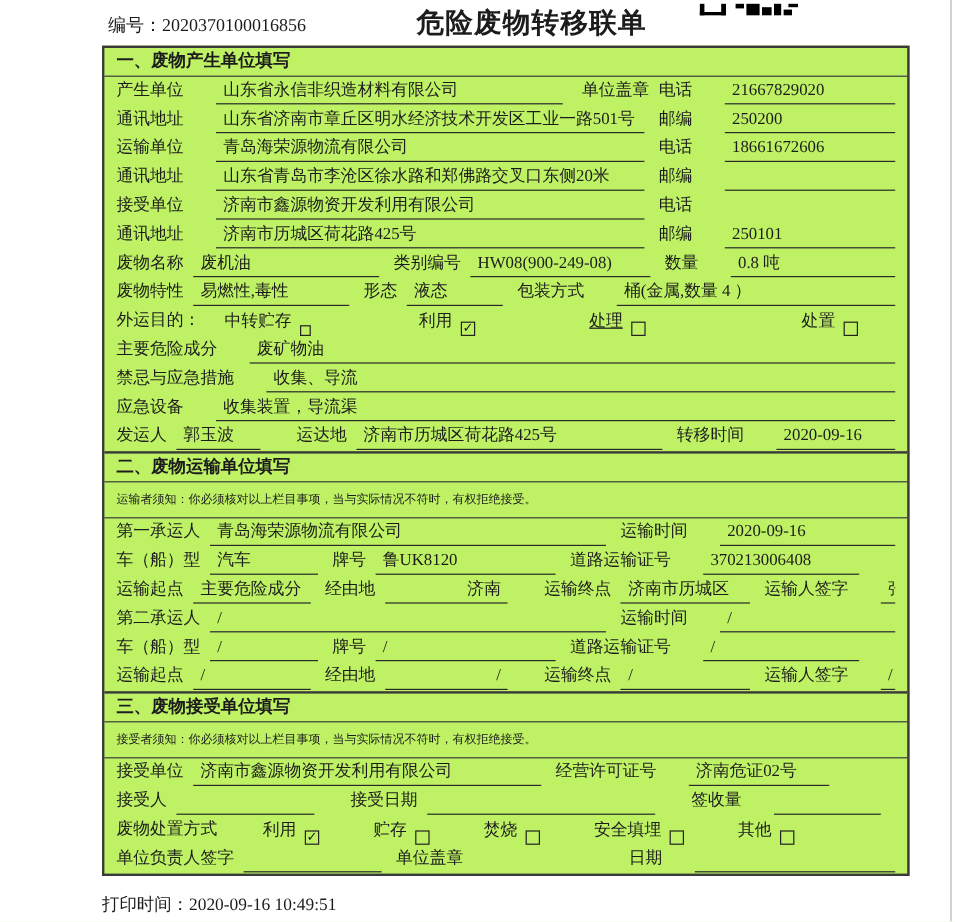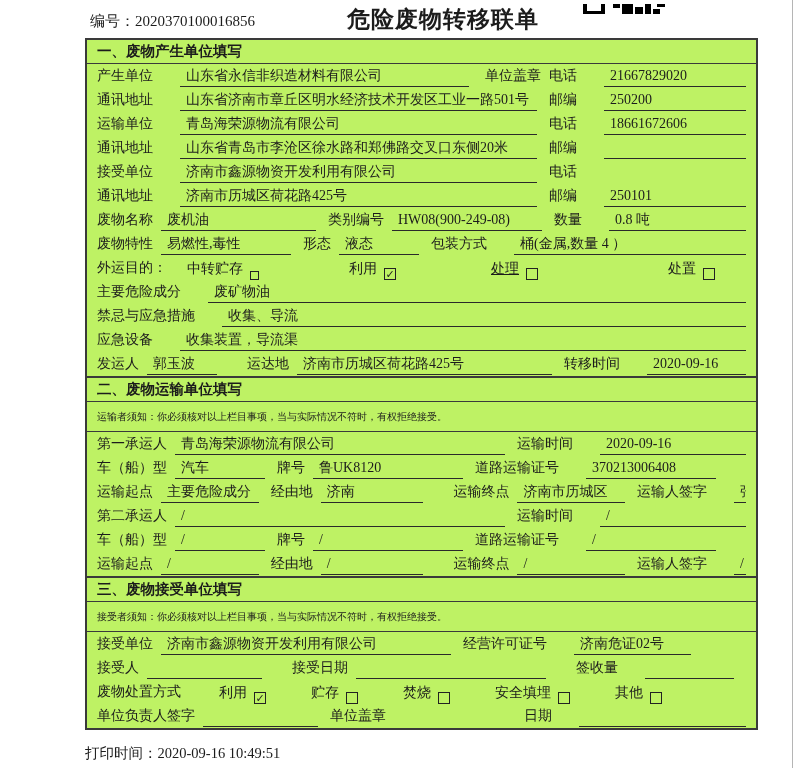--- a/index.html
+++ b/index.html
@@ -19,21 +19,21 @@
   .sec-head { height:24px; line-height:23px; font-weight:bold; font-size:14.5px;
     padding:0 10px; border-bottom:1px solid #3a3a3a; }
   .notice { height:30px; line-height:29px; font-size:10px; padding:0 10px; border-bottom:1px solid #3a3a3a; }
 
   .r { height:24px; line-height:23px; display:flex; font-size:14px; padding:0 10px; white-space:nowrap; }
   .lbl { flex:none; padding-right:8px; }
   .lc { display:flex; width:452px; flex:none; }
   .fill { border-bottom:1px solid #2a2a2a; padding:0 6px; height:23px; overflow:hidden; }
   .f1 { flex:1;margin-left:19px; }
   .w70{width:70px;} .w80{width:80px;} .w90{width:90px;} .w100{width:100px;}
-  .w105{width:105px;} .w110{width:110px;} .w115{width:115px;} .w130{width:130px;}
+  .w105{width:105px;text-align:right;} .w110{width:110px;} .w115{width:115px;} .w130{width:130px;}
   .w150{width:150px;} .w155{width:155px;} .w190{width:190px;}
   .w255{width:255px;} .w290{width:290px;} .w330{width:330px;}
   .mr12{margin-right:12px;} .mr30{margin-right:30px;} .mr55{margin-right:55px;}
   .seal-lbl { padding-left:4px; }
 
   .cb { display:inline-block; width:12px; height:12px; border:1px solid #222;
     margin-left:7px; vertical-align:-1px; font-size:11px; line-height:11px; text-align:center; }
   .cb-sm { width:9px; height:9px; vertical-align:0px; }
   .opt { display:inline-flex; align-items:flex-end; }
   .ml12{margin-left:12px;} .ml30{margin-left:30px;} .ml45{margin-left:45px;}

